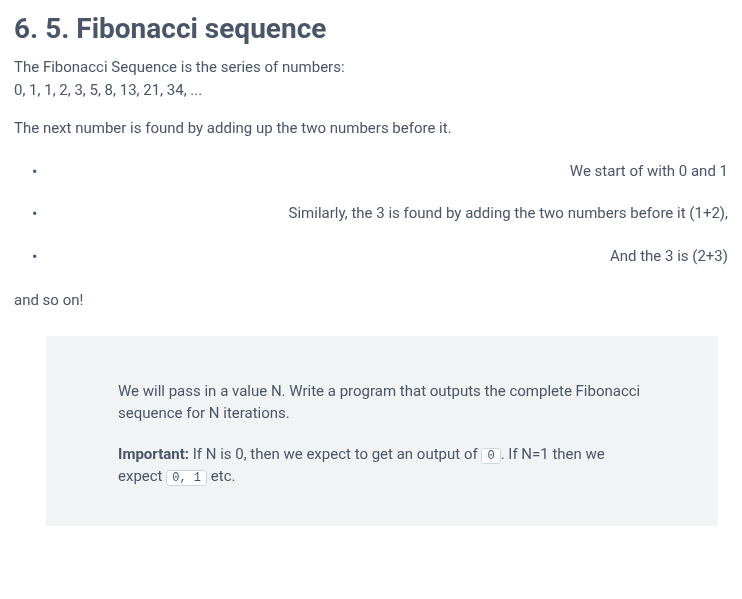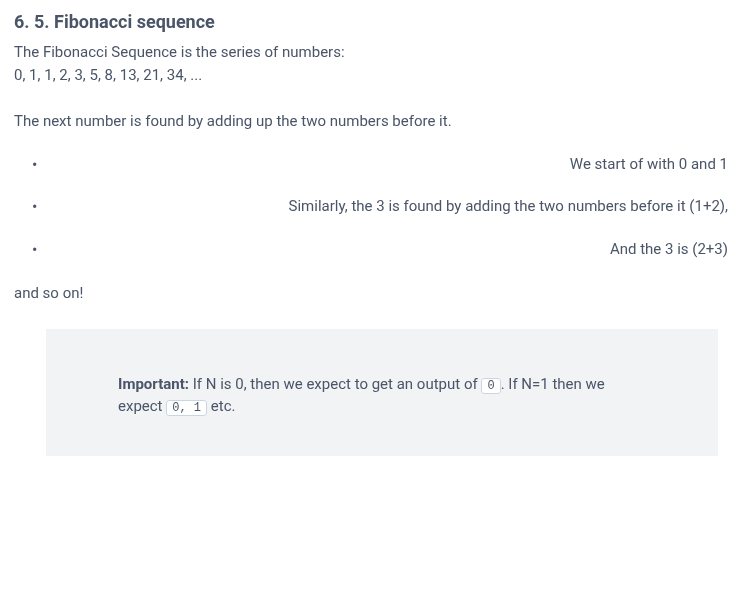--- a/index.html
+++ b/index.html
@@ -10,30 +10,30 @@
     body {
       font-family: -apple-system, BlinkMacSystemFont, "Segoe UI", Roboto, "Helvetica Neue", Arial, sans-serif;
       color: #4a5568;
       background: #ffffff;
       padding: 8px 14px;
       width: 742px;
       font-size: 15px;
       line-height: 1.5;
     }
     h2 {
-      font-size: 18px;
+      font-size: 28px;
       font-weight: 700;
       color: #4a5568;
       margin-bottom: 6px;
     }
     p {
       color: #4a5568;
     }
     .sequence {
-      margin-bottom: 24px;
+      margin-bottom: 16px;
     }
     .explain {
       margin-bottom: 20px;
     }
     ul {
       list-style: none;
       padding-left: 24px;
       margin-bottom: 22px;
       text-align: right;
     }
@@ -93,16 +93,17 @@
 
 <ul>
   <li>We start of with 0 and 1</li>
   <li>Similarly, the 3 is found by adding the two numbers before it (1+2),</li>
   <li>And the 3 is (2+3)</li>
 </ul>
 
 <p class="and-so-on">and so on!</p>
 
 <div class="callout">
+  <p>We will pass in a value N. Write a program that outputs the complete Fibonacci sequence for N iterations.</p>
   <p class="important-line">
     <strong>Important:</strong><span> If N is 0, then we expect to get an output of </span><code>0</code><span>. If N=1 then we expect </span><code>0, 1</code><span> etc.</span>
   </p>
 </div>
 
 </body></html>

